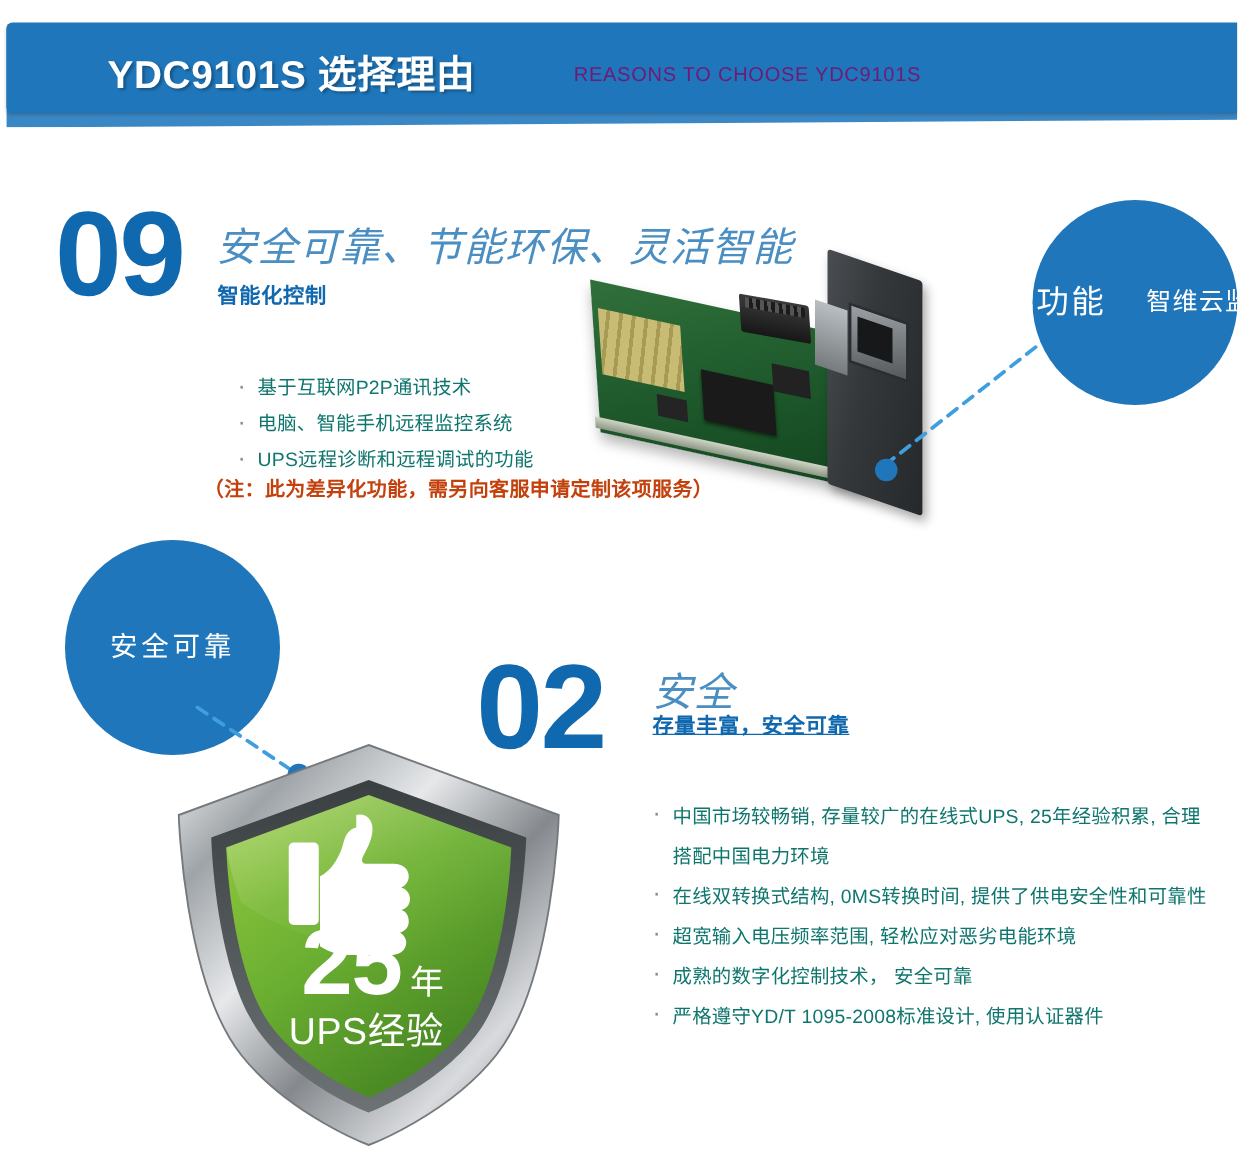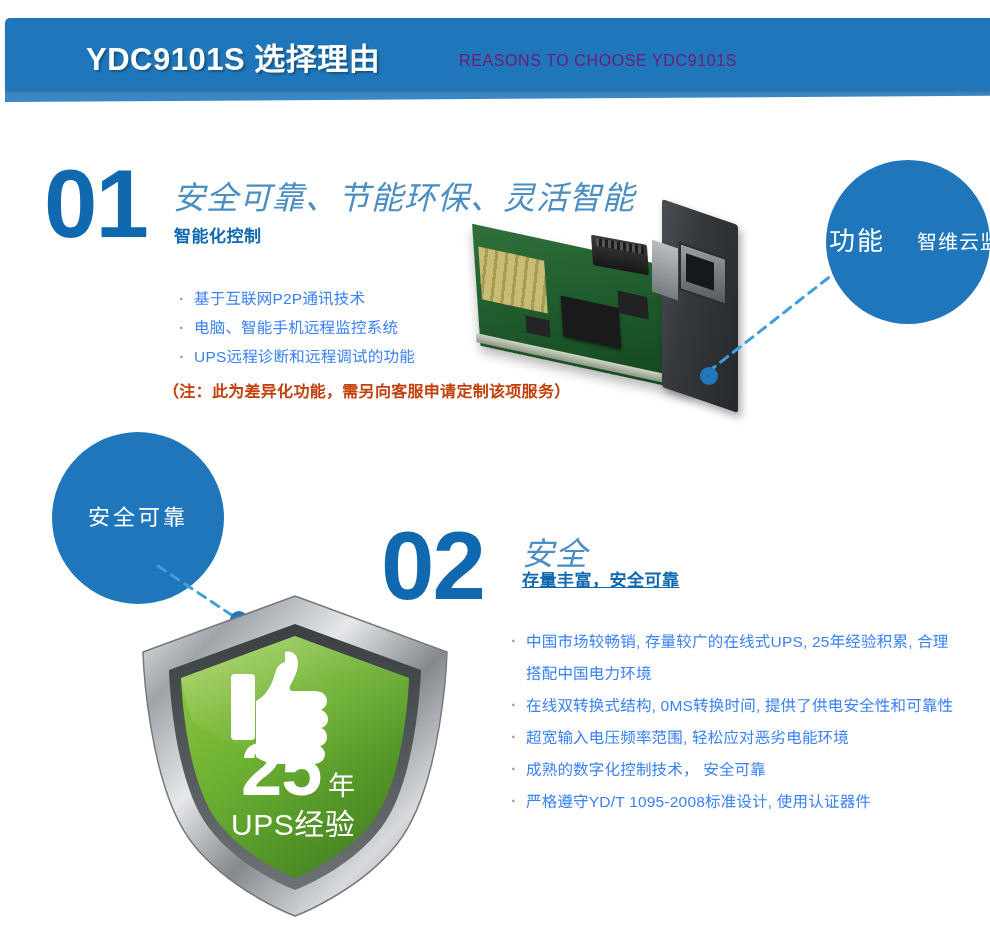--- a/index.html
+++ b/index.html
@@ -91,23 +91,23 @@
   }
   .sec1-title { left: 173px; top: 172px; }
   .sec1-sub   { left: 174px; top: 222px; }
   .sec2-title { left: 522px; top: 528px; }
   .sec2-sub   { left: 522px; top: 566px; text-decoration: underline; }
 
   
   .bullets {
     position: absolute;
     list-style: none;
-    margin: 4px;
+    margin: 16px;
     padding: 0;
-    color: #3b82f6;
+    color: #0f766e;
   }
   .bullets li {
     position: relative;
     padding-left: 18px;
     font-size: 15.5px;
     line-height: 29px;
     letter-spacing: 0.2px;
   }
   .bullets li::before {
     content: "\00B7";
@@ -318,21 +318,21 @@
 </head>
 <body>
 
 <div id="page">
 
   <div class="banner-slant"></div>
   <div class="banner"></div>
   <div class="banner-title">YDC9101S 选择理由</div>
   <div class="banner-sub">REASONS TO CHOOSE YDC9101S</div>
 
-  <div class="sec-num n1">01</div>
+  <div class="sec-num n1">09</div>
   <div class="sec-title sec1-title">安全可靠、节能环保、灵活智能</div>
   <div class="sec-sub sec1-sub">智能化控制</div>
 
   <ul class="bullets bullets-1">
     <li>基于互联网P2P通讯技术</li>
     <li>电脑、智能手机远程监控系统</li>
     <li>UPS远程诊断和远程调试的功能</li>
   </ul>
 
   <div class="note">（注：此为差异化功能，需另向客服申请定制该项服务）</div>

